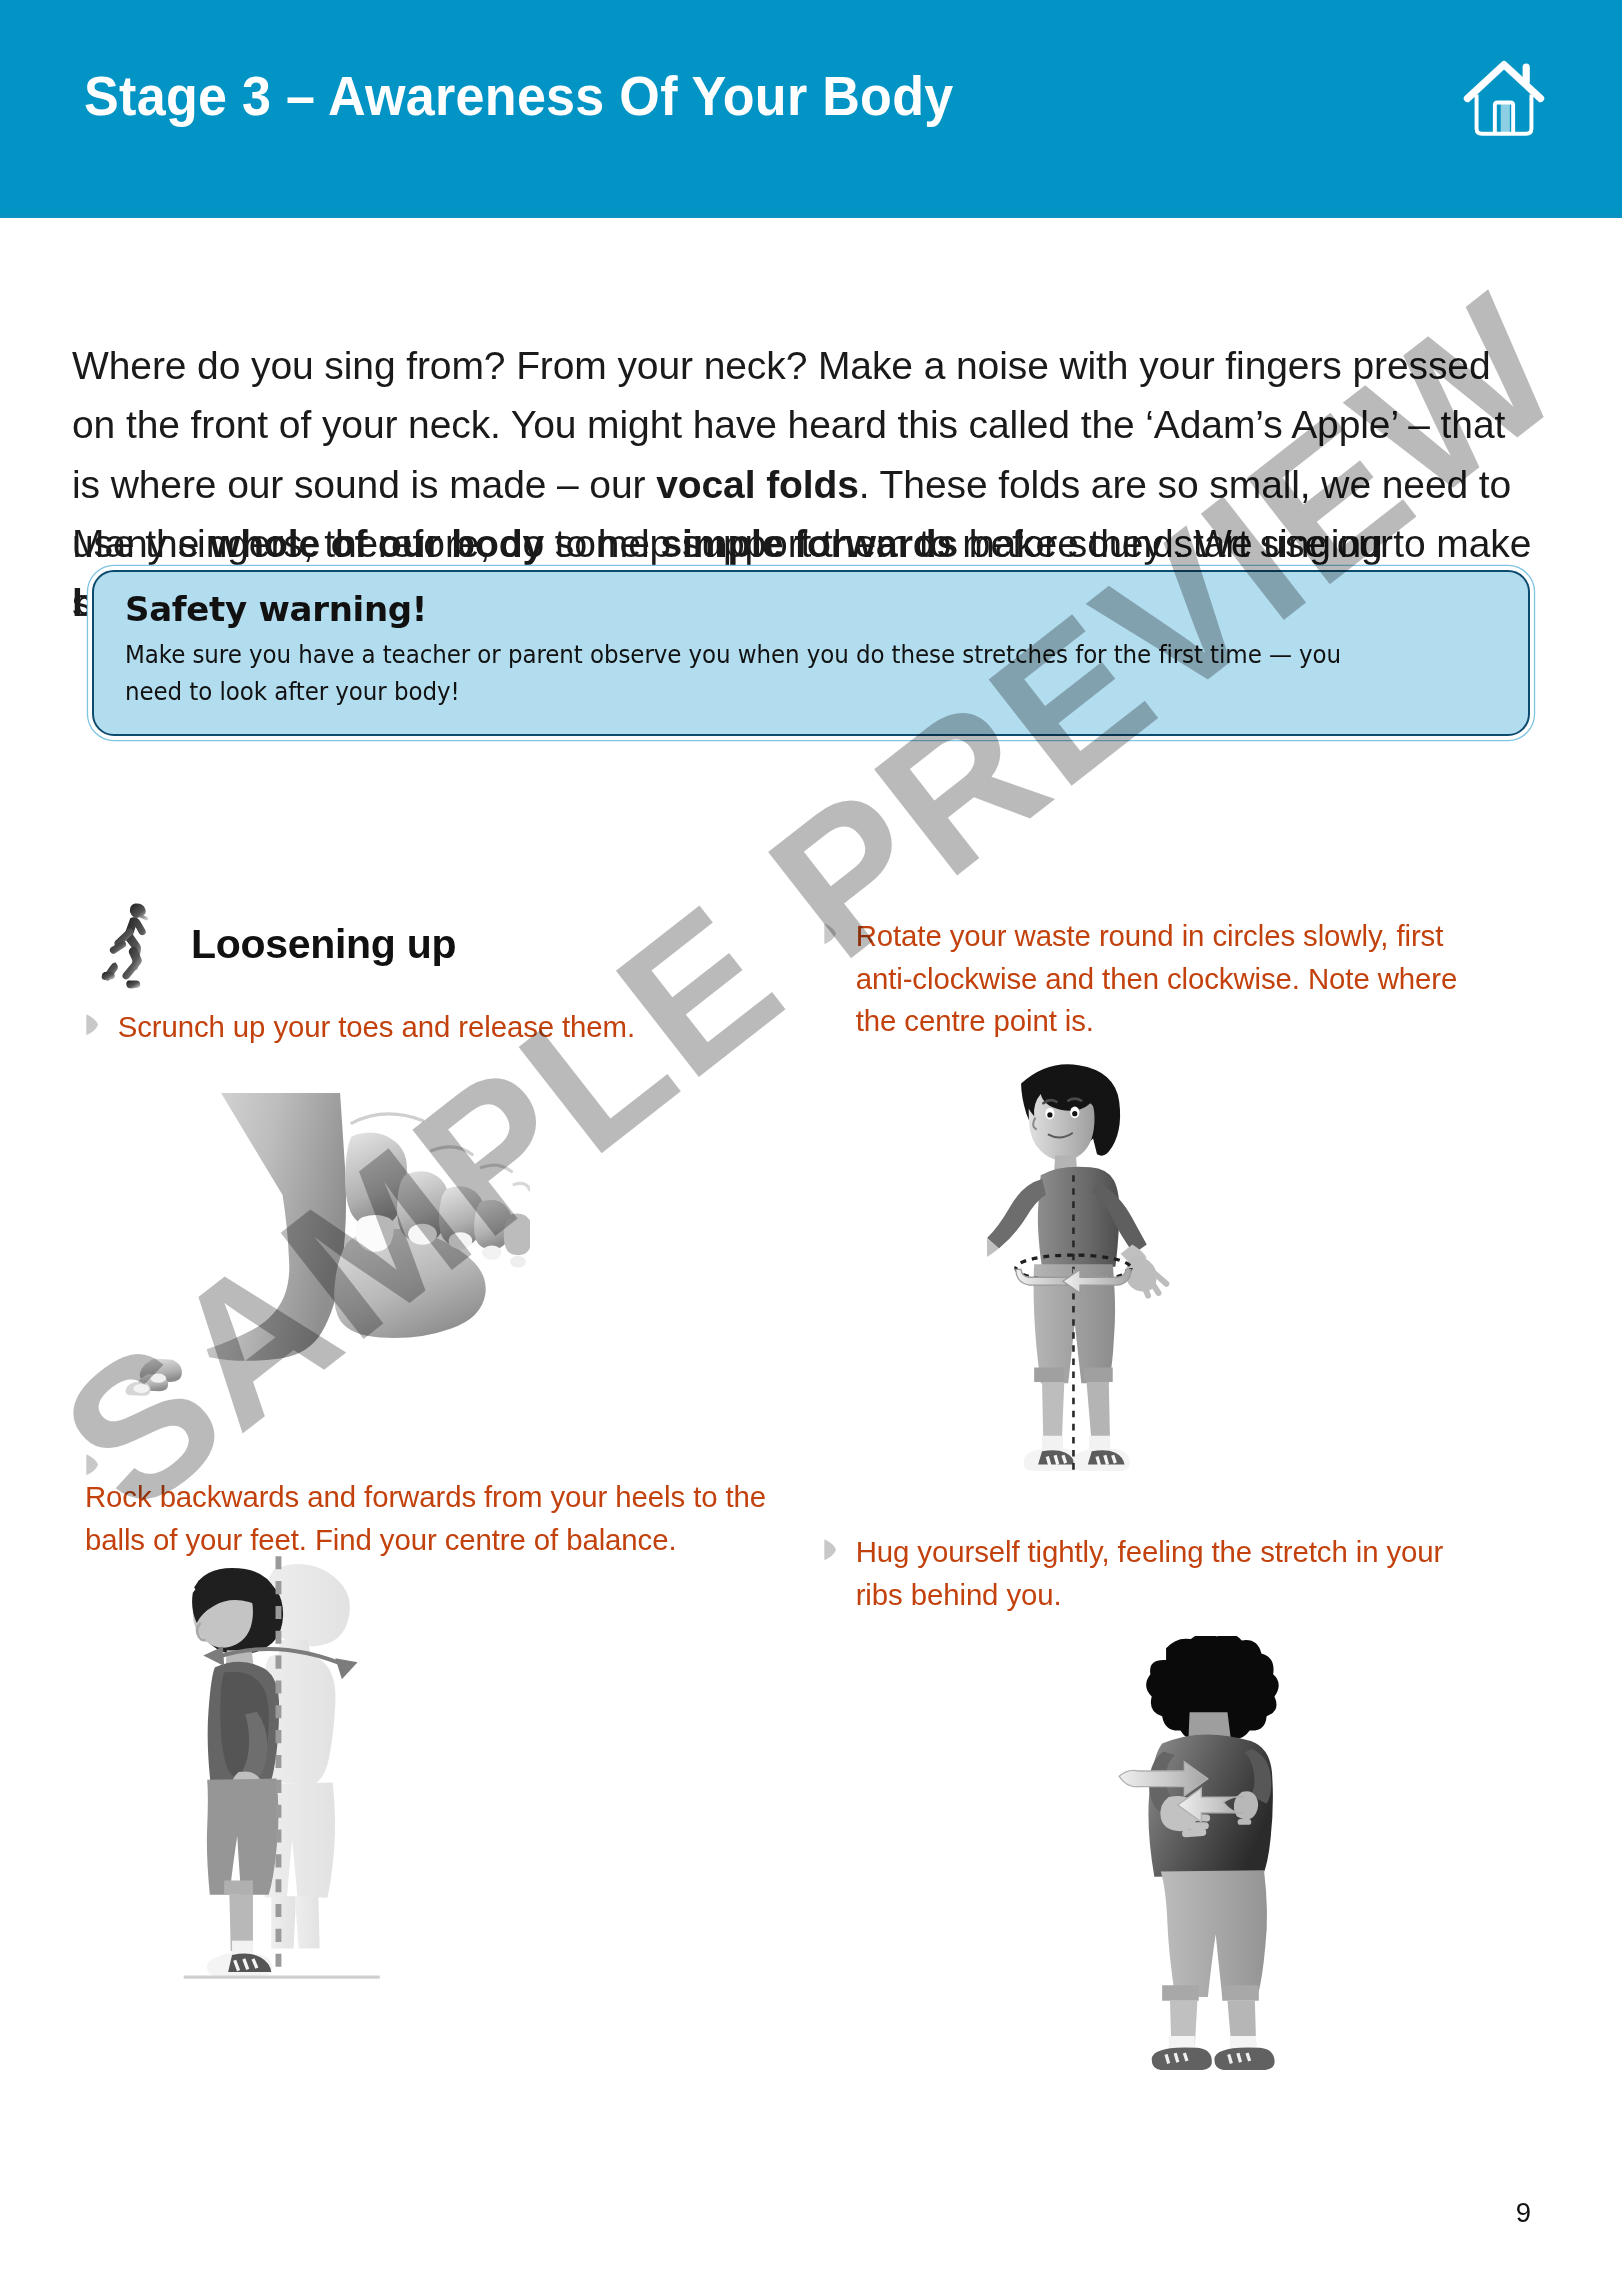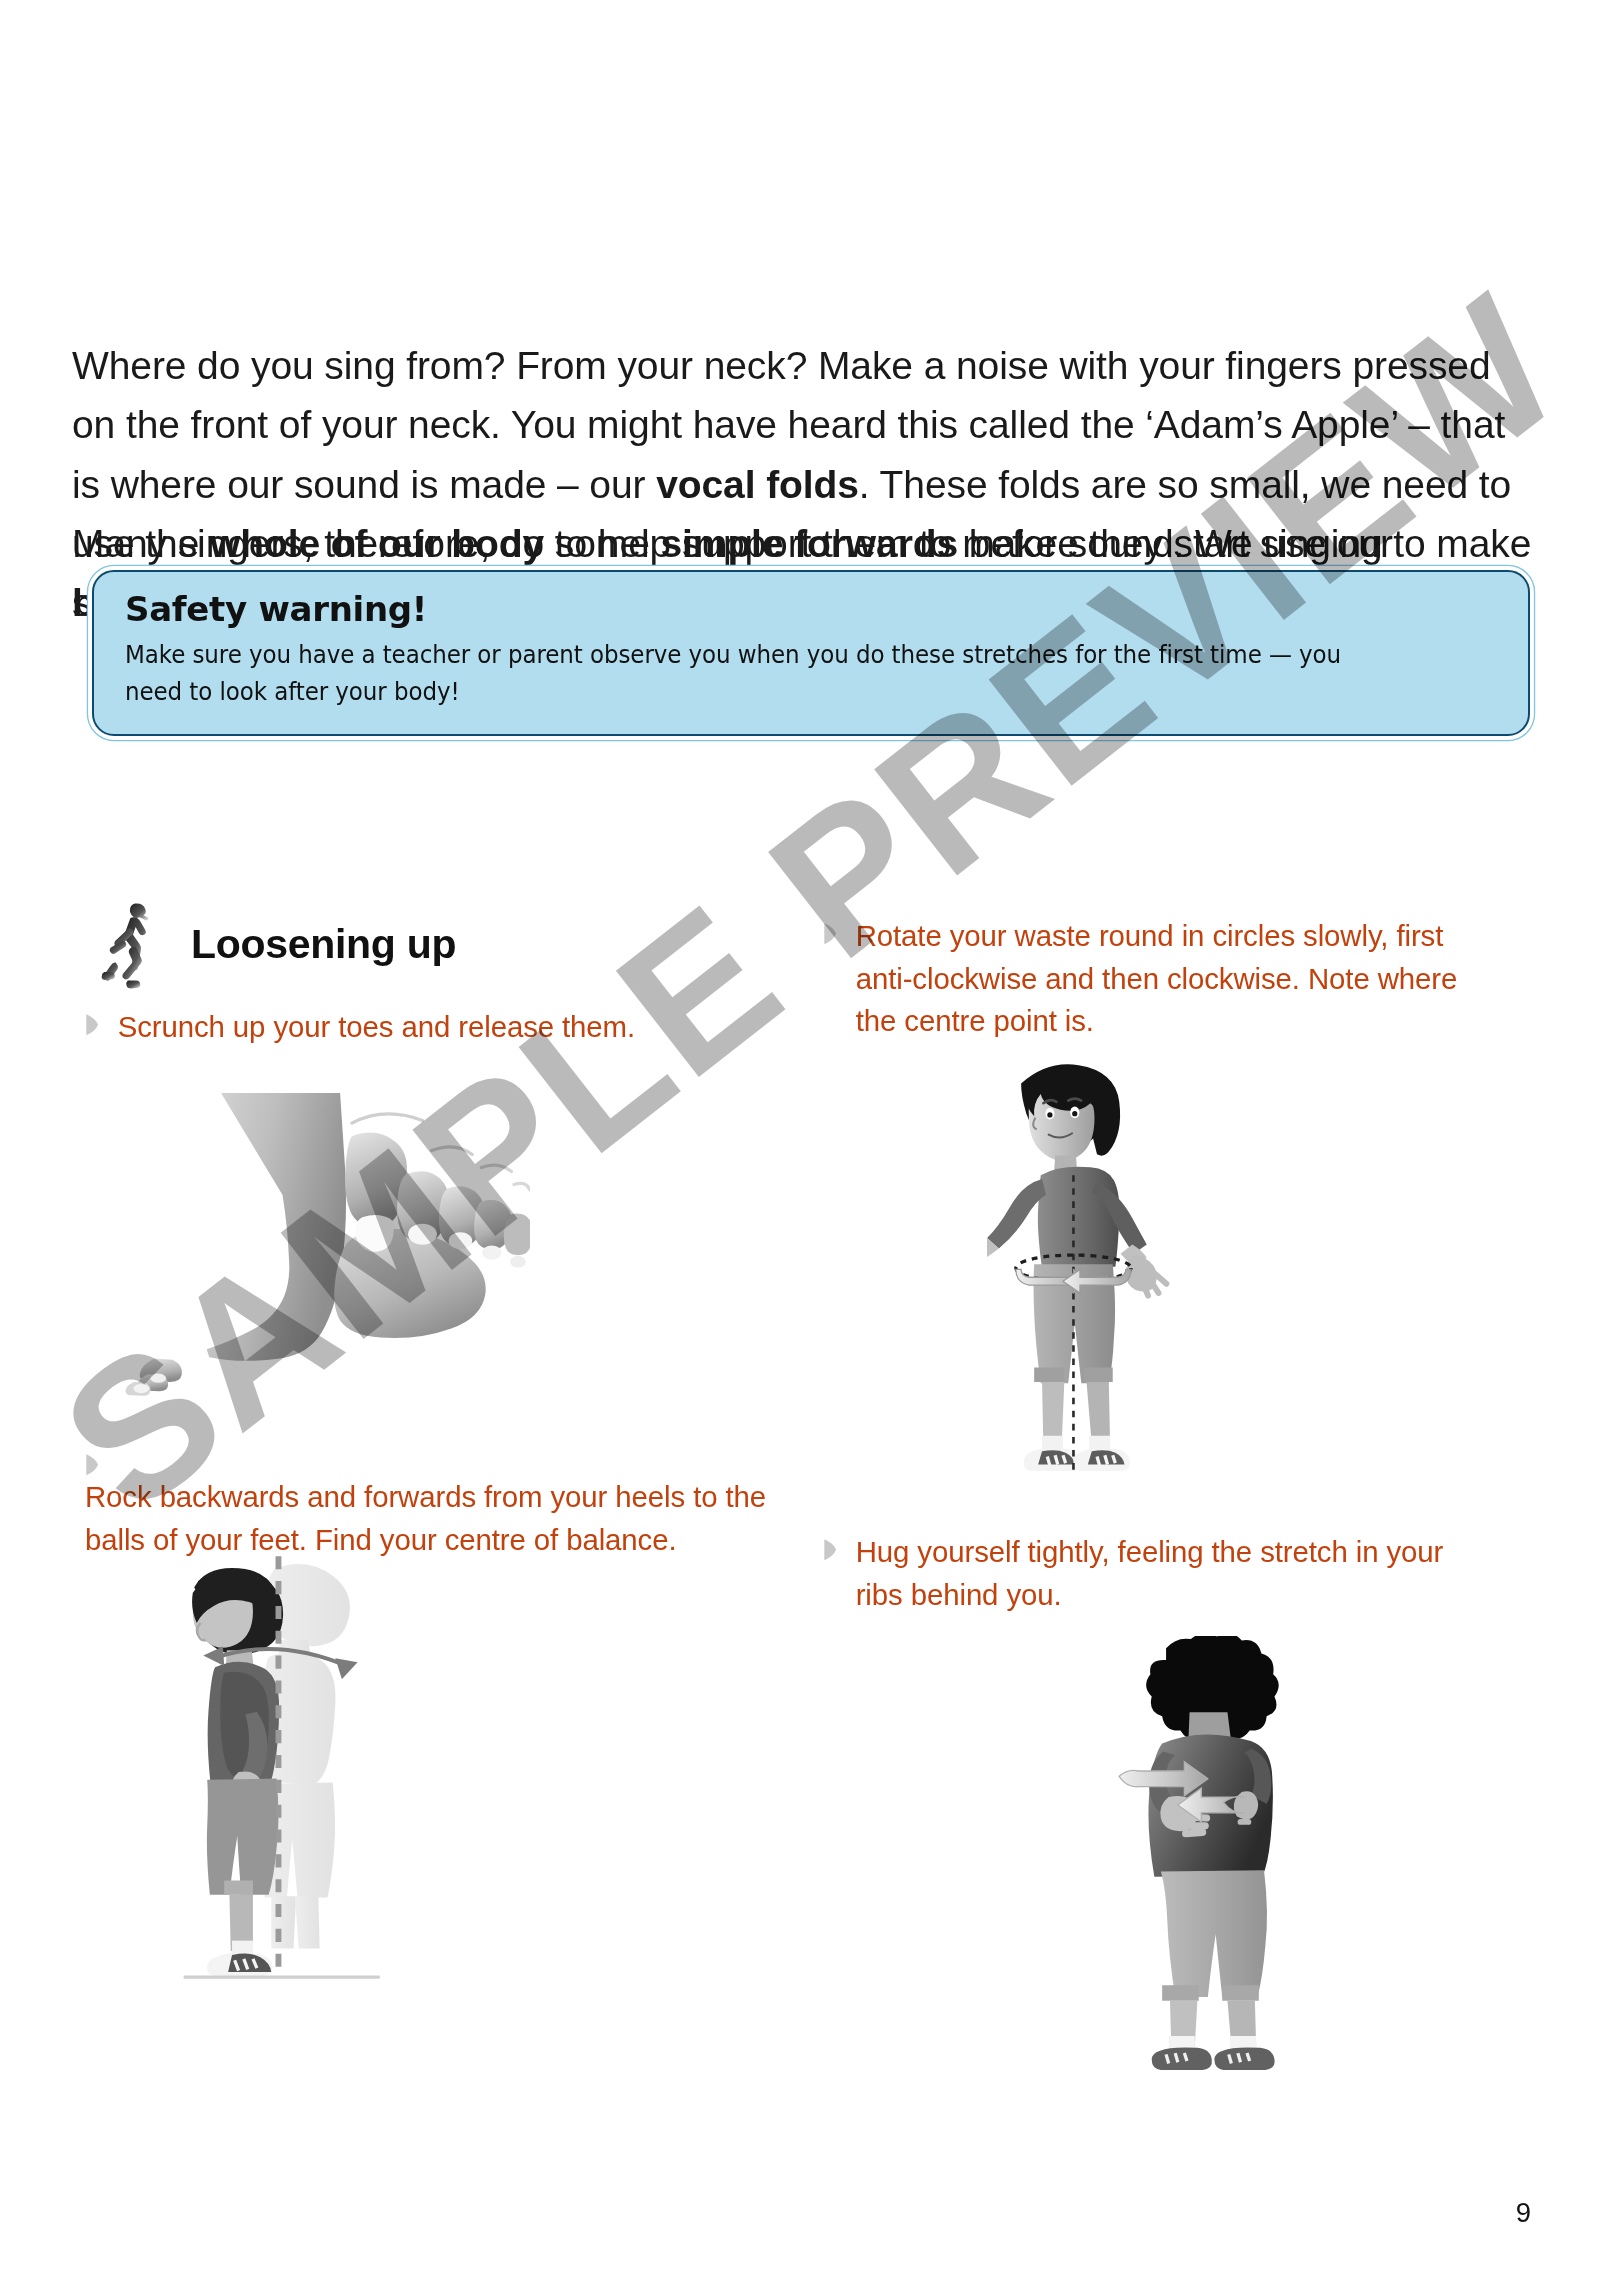--- a/index.html
+++ b/index.html
@@ -198,20 +198,31 @@
     font-family: "Liberation Sans Narrow", "Liberation Sans", sans-serif;
     font-size: 27.5px;
     color: #111111;
   }
 </style>
 </head>
 <body>
 
 <div class="page">
 
+  <div class="header-bar">
+    <div class="header-title">Stage 3 – Awareness Of Your Body</div>
+
+    <svg class="home-icon" viewBox="0 0 128 124" fill="none">
+      <path d="M8 62 L64 10 L120 62" stroke="#ffffff" stroke-width="11" stroke-linecap="round" stroke-linejoin="round"></path>
+      <path d="M98 36 L98 14" stroke="#ffffff" stroke-width="11" stroke-linecap="round"></path>
+      <path d="M22 56 L22 108 Q22 116 30 116 L98 116 Q106 116 106 108 L106 56" stroke="#ffffff" stroke-width="6" stroke-linejoin="round" fill="none"></path>
+      <path d="M50 116 L50 72 Q50 68 54 68 L74 68 Q78 68 78 72 L78 116" stroke="#ffffff" stroke-width="6" stroke-linejoin="round" fill="none"></path>
+      <rect x="59" y="70" width="14" height="46" fill="#ffffff" opacity="0.55"></rect>
+    </svg>
+  </div>
 
   <div class="content">
 
     <p class="para" id="para-1"><span>Where do you sing from? From your neck? Make a noise with your fingers pressed on the front of your neck. You might have heard this called the ‘Adam’s Apple’ – that is where our sound is made – our </span><b>vocal folds</b><span>. These folds are so small, we need to use the </span><b>whole of our body</b><span> to help support them to make sound. We use our </span><b>bellies</b><span>, </span><b>ribs</b><span>, </span><b>knees</b><span>, </span><b>shoulders</b><span>, </span><b>ankles</b><span>, </span><b>feet</b><span> and everything in between.</span></p>
 
     <p class="para" id="para-2"><span>Many singers, therefore, do some </span><b>simple forwards</b><span> before they start singing to make sure their bodies are relaxed and able to support their singing.</span></p>
   </div>
 
   <div class="safety-box">
     <div class="safety-title">Safety warning!</div>

